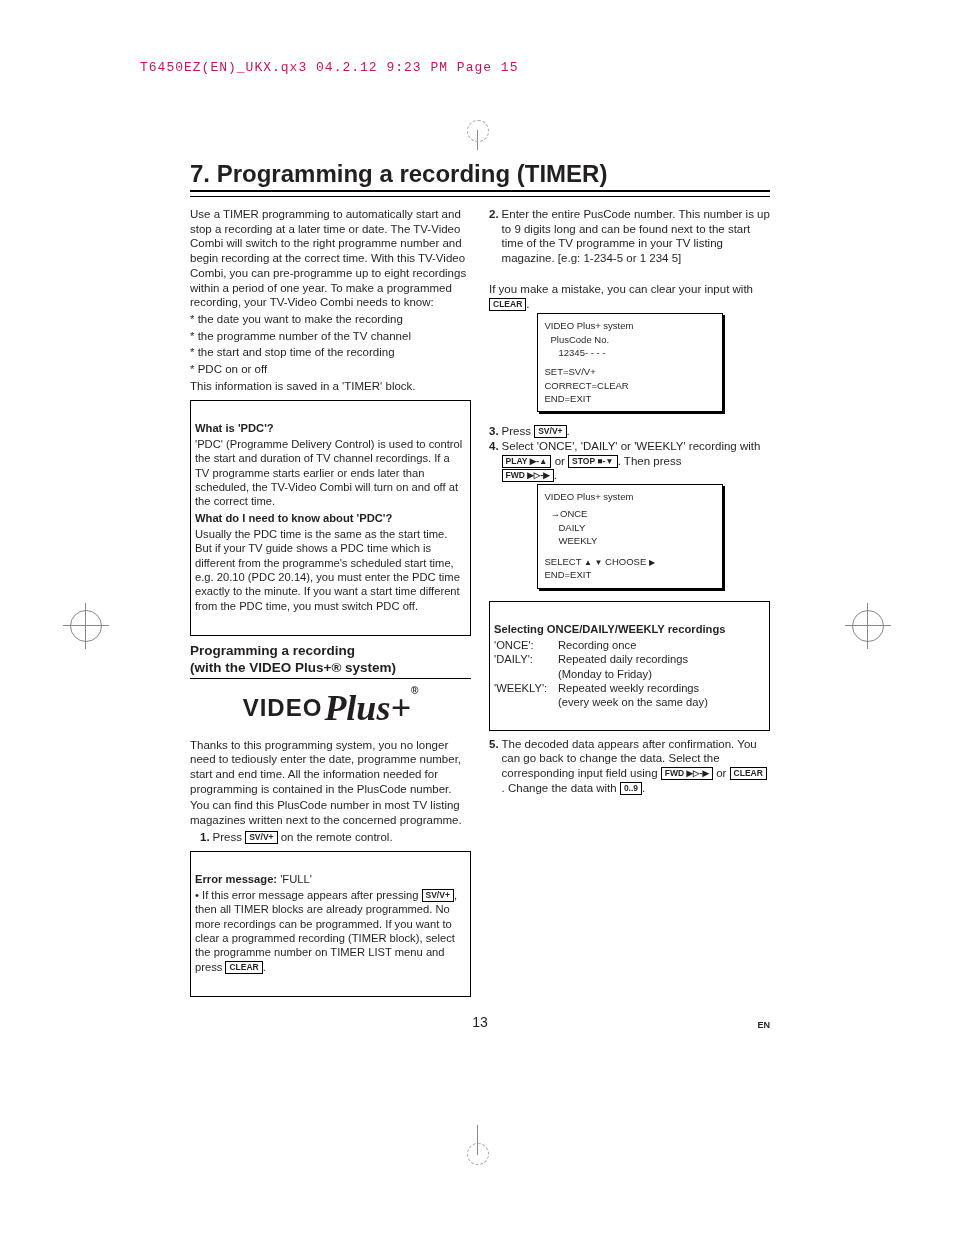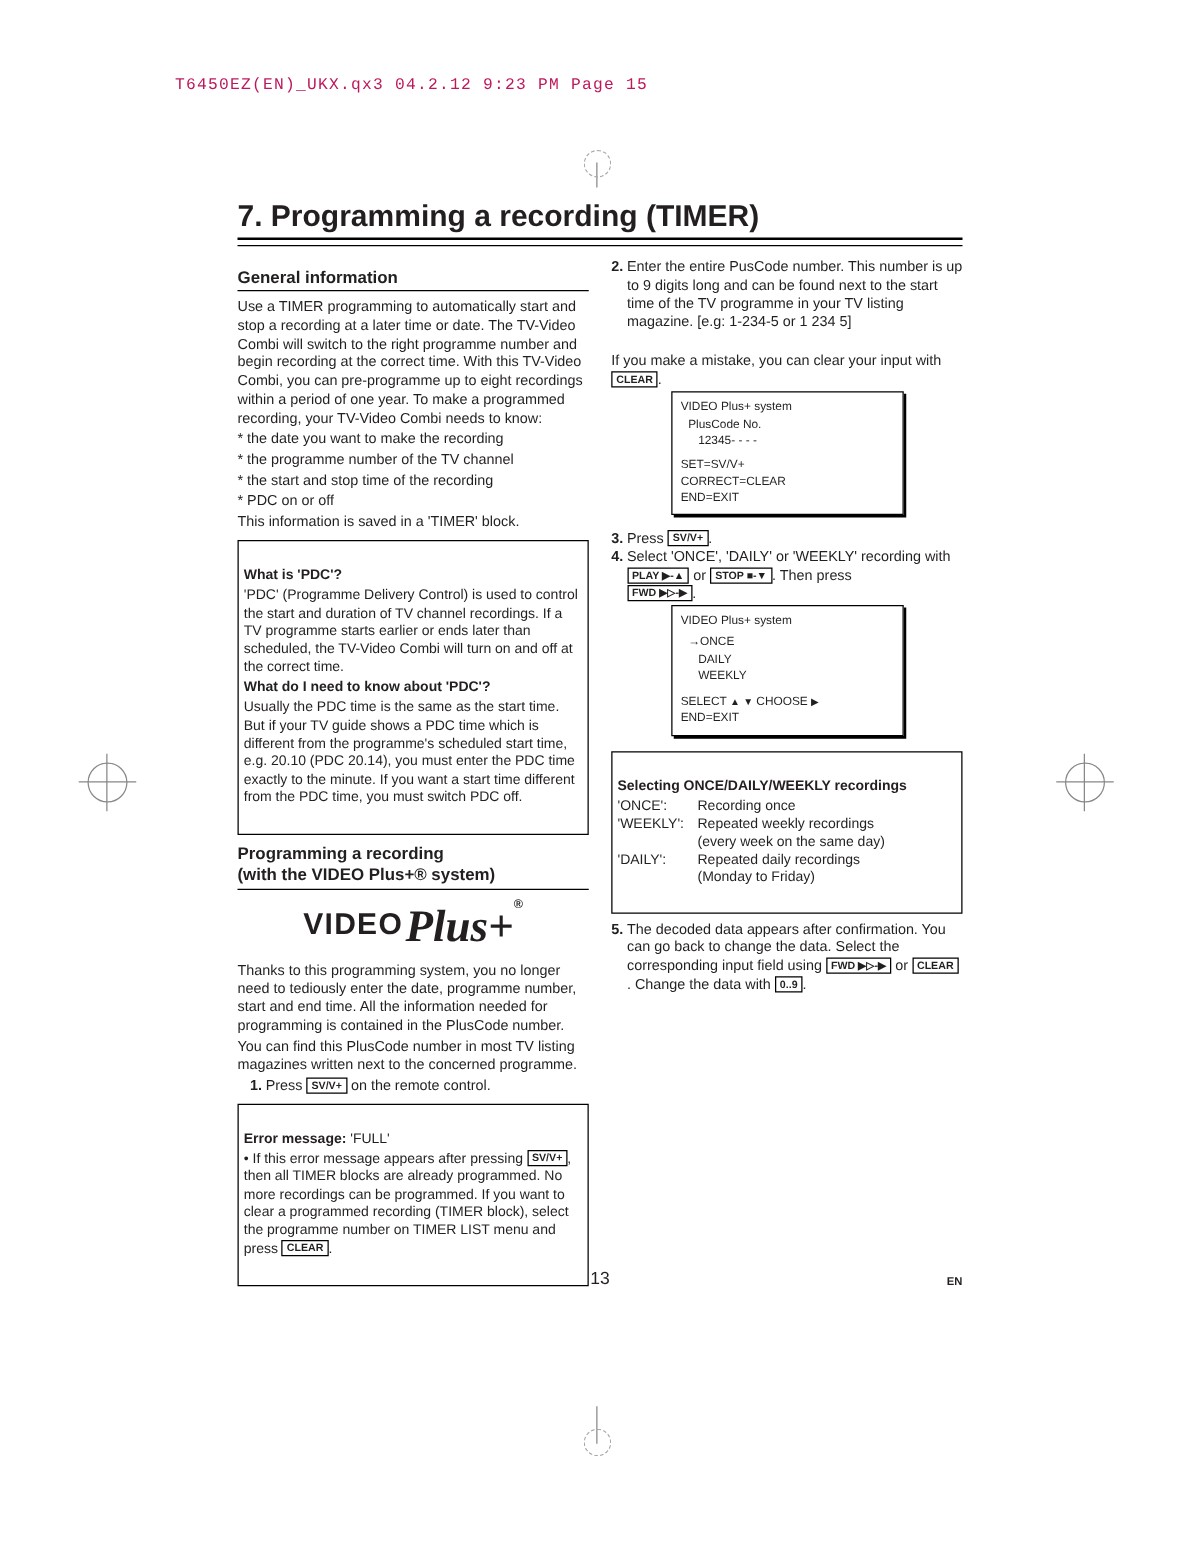--- a/index.html
+++ b/index.html
@@ -170,21 +170,20 @@
   <div class="reg-mark reg-right"></div>
 
   <div class="content">
 
     <h1 class="chapter">7. Programming a recording (TIMER)</h1>
     <div class="rule-thin"></div>
 
     <div class="cols">
 
       <div class="col">
-        <h2 class="sec">General information</h2>
         <p>Use a TIMER programming to automatically start and stop a recording at a later time or date. The TV-Video Combi will switch to the right programme number and begin recording at the correct time. With this TV-Video Combi, you can pre-programme up to eight recordings within a period of one year. To make a programmed recording, your TV-Video Combi needs to know:</p>
         <p>* the date you want to make the recording</p>
         <p>* the programme number of the TV channel</p>
         <p>* the start and stop time of the recording</p>
         <p>* PDC on or off</p>
         <p>This information is saved in a 'TIMER' block.</p>
 
         <div class="box">
           <p><b>What is 'PDC'?</b></p>
           <p>'PDC' (Programme Delivery Control) is used to control the start and duration of TV channel recordings. If a TV programme starts earlier or ends later than scheduled, the TV-Video Combi will turn on and off at the correct time.</p>
@@ -264,33 +263,33 @@
           <div>END=EXIT</div>
         </div>
 
         <div class="box table-like">
           <p><b>Selecting ONCE/DAILY/WEEKLY recordings</b></p>
           <div class="trow">
             <div class="tkey">'ONCE':</div>
             <div class="tval">Recording once</div>
           </div>
           <div class="trow">
+            <div class="tkey">'DAILY':</div>
+            <div class="tval">
+              <div>Repeated daily recordings</div>
+              <div>(Monday to Friday)</div>
+            </div>
+          </div>
+          <div class="trow">
             <div class="tkey">'WEEKLY':</div>
             <div class="tval">
               <div>Repeated weekly recordings</div>
               <div>(every week on the same day)</div>
             </div>
           </div>
-          <div class="trow">
-            <div class="tkey">'DAILY':</div>
-            <div class="tval">
-              <div>Repeated daily recordings</div>
-              <div>(Monday to Friday)</div>
-            </div>
-          </div>
         </div>
 
         <div class="step-row">
           <span class="step-num">5.</span>
           <span>
             <span>The decoded data appears after confirmation. You can go back to change the data. Select the corresponding input field using </span><span class="btn">FWD ▶▷-▶</span><span> or </span><span class="btn">CLEAR</span><span>. Change the data with </span><span class="btn">0..9</span><span>.</span>
           </span>
         </div>
 
       </div>

